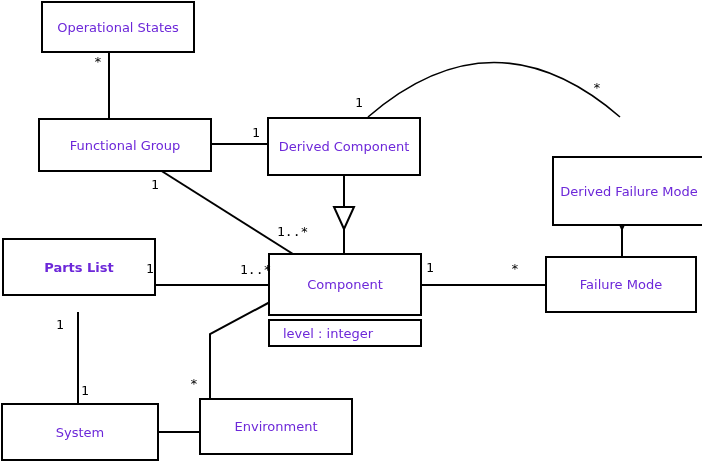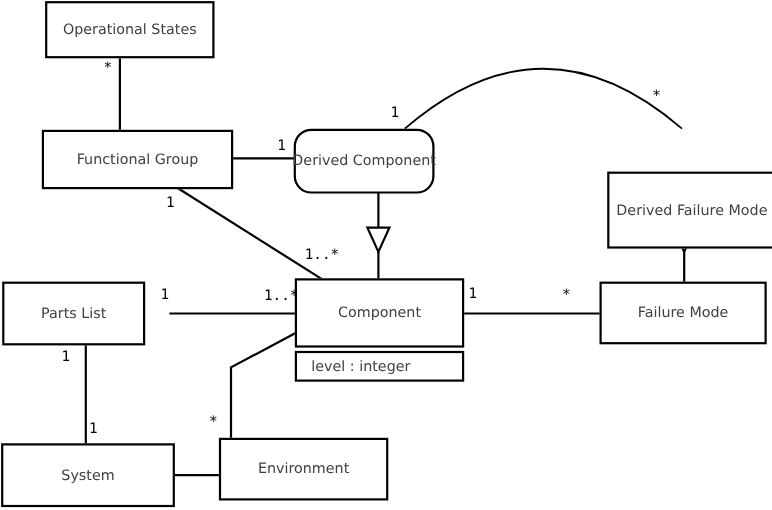--- a/index.html
+++ b/index.html
@@ -24,42 +24,42 @@
   .class-box {
     position: absolute;
     box-sizing: border-box;
     border: 2px solid #000000;
     background: #ffffff;
     z-index: 2;
     display: flex;
     align-items: center;
     justify-content: center;
     font-size: 13px;
-    color: #404040;
+    color: #6d28d9;
     white-space: nowrap;
   }
   .attr-box {
     justify-content: flex-start;
     padding-left: 13px;
   }
   .mult {
     position: absolute;
     z-index: 3;
     font-family: "DejaVu Sans Mono", monospace;
     font-size: 13px;
     line-height: 13px;
     color: #000000;
     white-space: nowrap;
   }
   
   #box-operational-states { left: 41px;  top: 1px;   width: 154px; height: 52px; }
   #box-functional-group   { left: 38px;  top: 118px; width: 174px; height: 54px; }
-  #box-derived-component  { left: 267px; top: 117px; width: 128px; height: 59px; border-radius: 16px; }
+  #box-derived-component  { left: 267px; top: 117px; width: 154px; height: 59px; }
   #box-derived-failure-mode { left: 552px; top: 116px; width: 154px; height: 70px; margin-top: 40px; }
-  #box-parts-list         { left: 2px;   top: 256px; width: 130px; height: 58px; }
+  #box-parts-list         { left: 2px;   top: 238px; width: 154px; height: 58px; font-weight: bold; }
   #box-component-name     { left: 268px; top: 253px; width: 154px; height: 63px; }
   #box-component-attr     { left: 268px; top: 319px; width: 154px; height: 28px; }
   #box-failure-mode       { left: 545px; top: 256px; width: 152px; height: 57px; text-align: right; }
   #box-system             { left: 1px;   top: 403px; width: 158px; height: 58px; }
   #box-environment        { left: 199px; top: 398px; width: 154px; height: 57px; }
   
   #mult-os-star       { left: 94px;  top: 55px;  }
   #mult-fg-dc-one     { left: 252px; top: 126px; }
   #mult-arc-one       { left: 355px; top: 96px;  }
   #mult-arc-star      { left: 593px; top: 81px;  }

